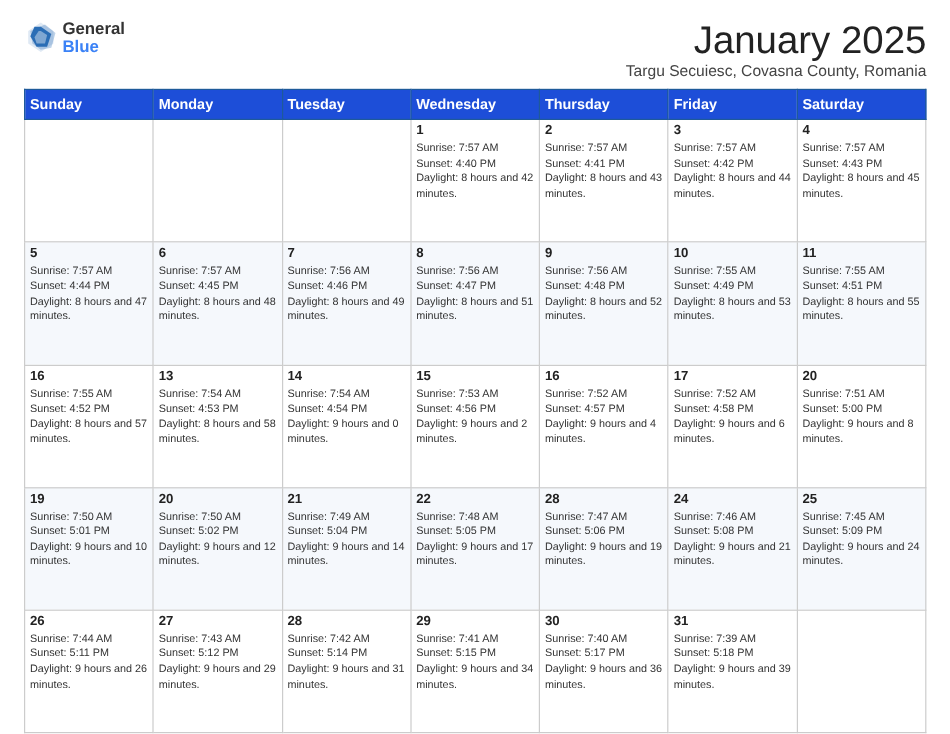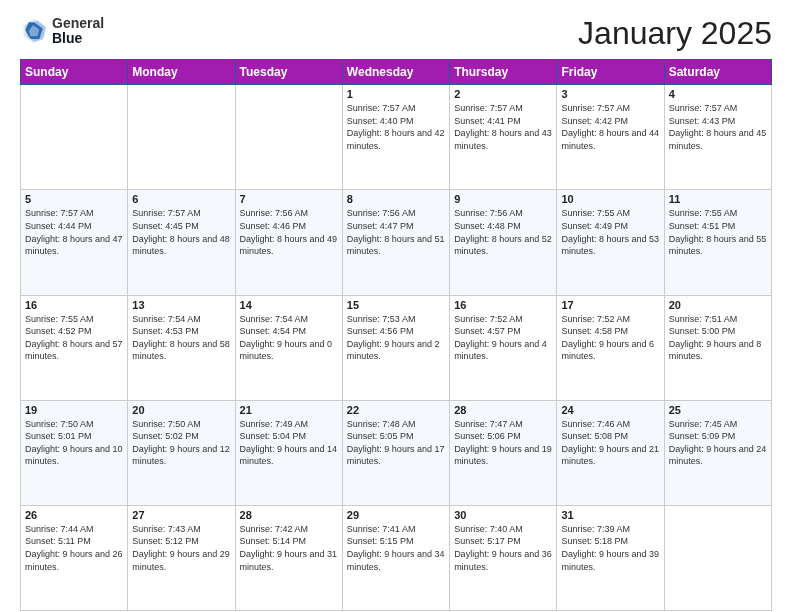--- a/index.html
+++ b/index.html
@@ -34,21 +34,21 @@
       line-height: 1.1;
     }
     .logo-general {
       font-size: 14px;
       font-weight: bold;
       color: #333;
     }
     .logo-blue {
       font-size: 14px;
       font-weight: bold;
-      color: #0f172a;
+      color: #3b82f6;
     }
     .logo-icon {
       width: 28px;
       height: 28px;
     }
     .title-block {
       text-align: right;
     }
     .title-block h1 {
       font-size: 32px;
@@ -61,21 +61,21 @@
       color: #444;
     }
     .calendar {
       flex: 1;
       border: 1px solid #ccc;
       border-collapse: collapse;
       width: 100%;
       table-layout: fixed;
     }
     .calendar thead tr th {
-      background-color: #a21caf;
+      background-color: #1d4ed8;
       color: #fff;
       font-size: 12px;
       font-weight: bold;
       padding: 5px 4px;
       text-align: left;
       border: 1px solid #1e5a9a;
     }
     .calendar tbody tr td {
       border: 1px solid #ccc;
       vertical-align: top;
@@ -120,20 +120,21 @@
         <polygon points="16,6 26,13 22,25 12,25 6,15 10,6" fill="#2a6db5"></polygon>
         <polygon points="16,10 22,14 20,22 12,22 10,16 14,10" fill="#fff" opacity="0.4"></polygon>
       </svg>
       <div class="logo-text">
         <span class="logo-general">General</span>
         <span class="logo-blue">Blue</span>
       </div>
     </div>
     <div class="title-block">
       <h1>January 2025</h1>
+      <p>Targu Secuiesc, Covasna County, Romania</p>
     </div>
   </div>
 
   <table class="calendar">
     <thead>
       <tr>
       <th>Sunday</th>
           <th>Monday</th>
           <th>Tuesday</th>
           <th>Wednesday</th>

